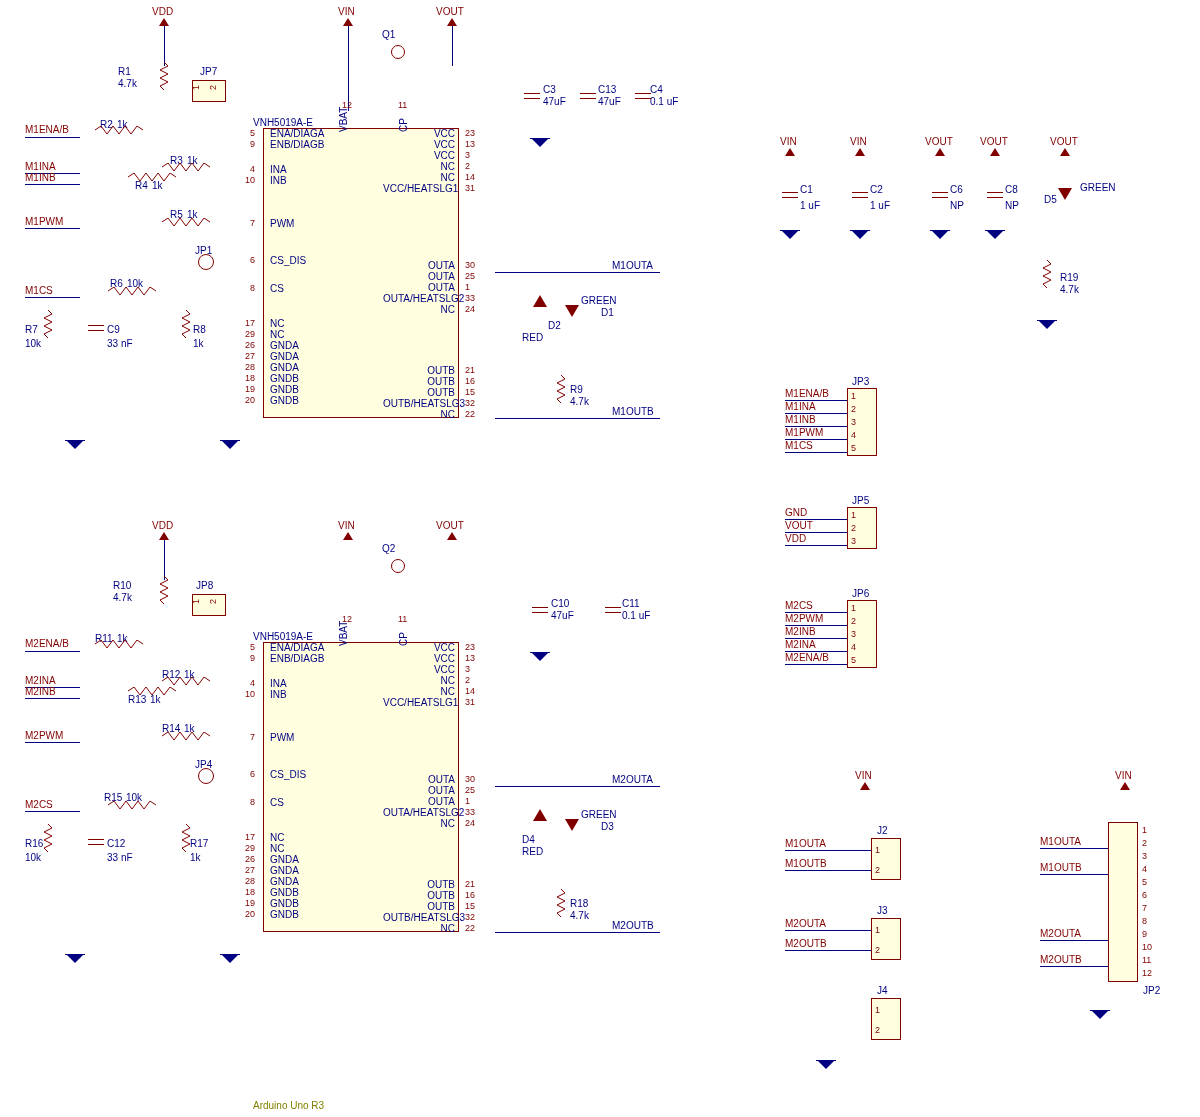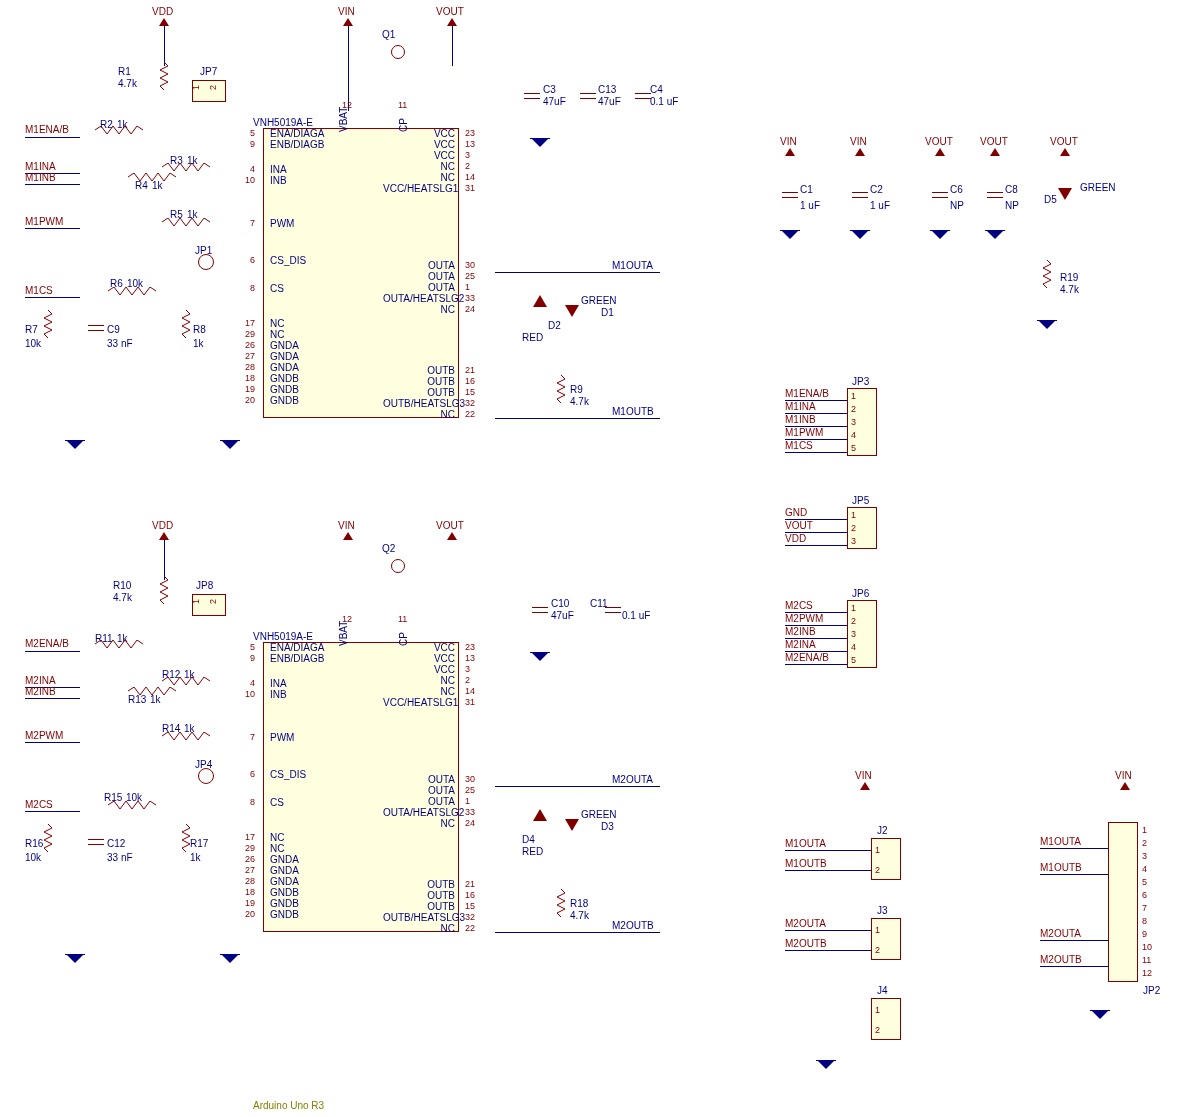--- a/index.html
+++ b/index.html
@@ -298,21 +298,21 @@
 <div class="lbl navy" style="left:570px; top:910px;">4.7k</div>
 <svg style="position:absolute; left:555px; top:889px;" width="12" height="30">
     <polyline points="6,0 10,4 2,8 10,12 2,16 10,20 2,24 6,28" fill="none" stroke="#800000" stroke-width="1"></polyline>
   </svg>
 
 <div class="lbl navy" style="left:551px; top:598px;">C10</div>
 <div class="lbl navy" style="left:551px; top:610px;">47uF</div>
 <div class="cap-line1" style="left:532px; top:607px;"></div>
 <div class="cap-line2" style="left:532px; top:612px;"></div>
 
-<div class="lbl navy" style="left:590px; top:598px;">C11</div>
+<div class="lbl navy" style="left:622px; top:598px;">C11</div>
 <div class="lbl navy" style="left:622px; top:610px;">0.1 uF</div>
 <div class="cap-line1" style="left:605px; top:607px;"></div>
 <div class="cap-line2" style="left:605px; top:612px;"></div>
 
 <div class="lbl navy" style="left:107px; top:838px;">C12</div>
 <div class="lbl navy" style="left:107px; top:852px;">33 nF</div>
 <div class="cap-line1" style="left:88px; top:839px;"></div>
 <div class="cap-line2" style="left:88px; top:844px;"></div>
 
 <div class="lbl navy" style="left:196px; top:580px;">JP8</div>

